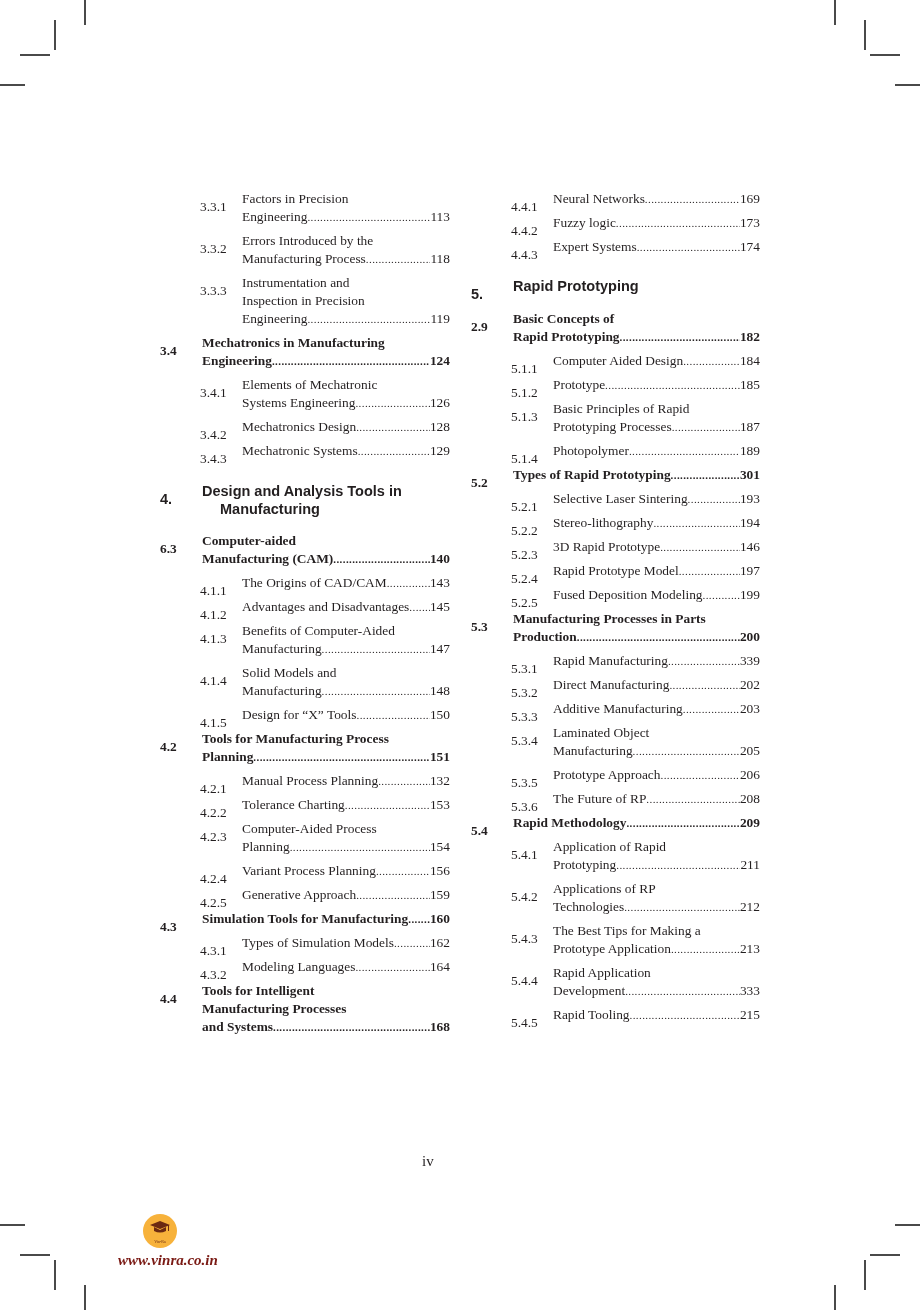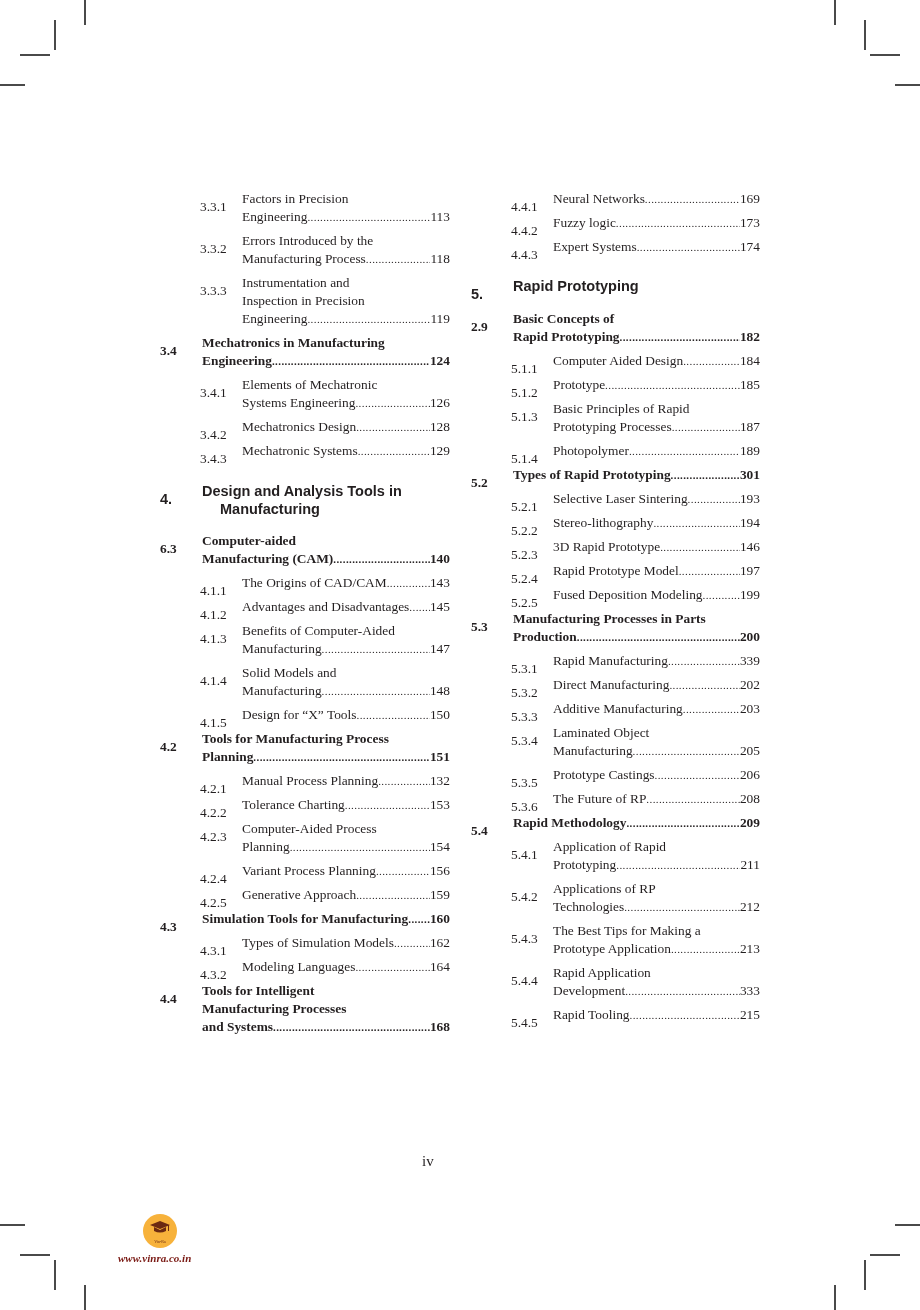--- a/index.html
+++ b/index.html
@@ -21,21 +21,21 @@
   .sub .txt { left:82px; }
   .sec .txt { left:42px; }
   .sec { font-weight:bold; }
   .ch { font-family:"Liberation Sans", "DejaVu Sans", sans-serif; font-weight:bold; font-size:14.5px; }
   .ch .txt { left:42px; }
   .ch .line2 { padding-left:18px; }
   .pagenum { position:absolute; left:422px; top:1153px; font-size:15px; }
   .logo { position:absolute; left:143px; top:1214px; width:34px; height:34px; border-radius:50%; background:#f7b23b; }
   .logo svg { position:absolute; left:7px; top:6px; }
   .logo .lt { position:absolute; left:0; right:0; bottom:4px; text-align:center; font-size:4px; color:#6b2a12; }
-  .url { position:absolute; left:118px; top:1252px; font-size:11px; font-style:italic; font-weight:bold; color:#7a1a14; font-family:"Liberation Serif", serif; }
+  .url { position:absolute; left:118px; top:1252px; font-size:15px; font-style:italic; font-weight:bold; color:#7a1a14; font-family:"Liberation Serif", serif; }
 </style>
 </head>
 <body>
 
 <div class="crop" style="left:84px;top:0;width:2px;height:25px;"></div>
 <div class="crop" style="left:54px;top:20px;width:2px;height:30px;"></div>
 <div class="crop" style="left:20px;top:54px;width:30px;height:2px;"></div>
 <div class="crop" style="left:0;top:84px;width:25px;height:2px;"></div>
 <div class="crop" style="left:834px;top:0;width:2px;height:25px;"></div>
 <div class="crop" style="left:864px;top:20px;width:2px;height:30px;"></div>
@@ -540,21 +540,21 @@
           <span class="t">Manufacturing</span>
           <span class="dots"></span>
           <span class="pg">205</span>
         </div>
       </div>
     </div>
     <div class="e sub" style="top: 766px;">
       <span class="num">5.3.5</span>
       <div class="txt">
         <div class="line">
-          <span class="t">Prototype Castings</span>
+          <span class="t">Prototype Approach</span>
           <span class="dots"></span>
           <span class="pg">206</span>
         </div>
       </div>
     </div>
     <div class="e sub" style="top: 790px;">
       <span class="num">5.3.6</span>
       <div class="txt">
         <div class="line">
           <span class="t">The Future of RP</span>

